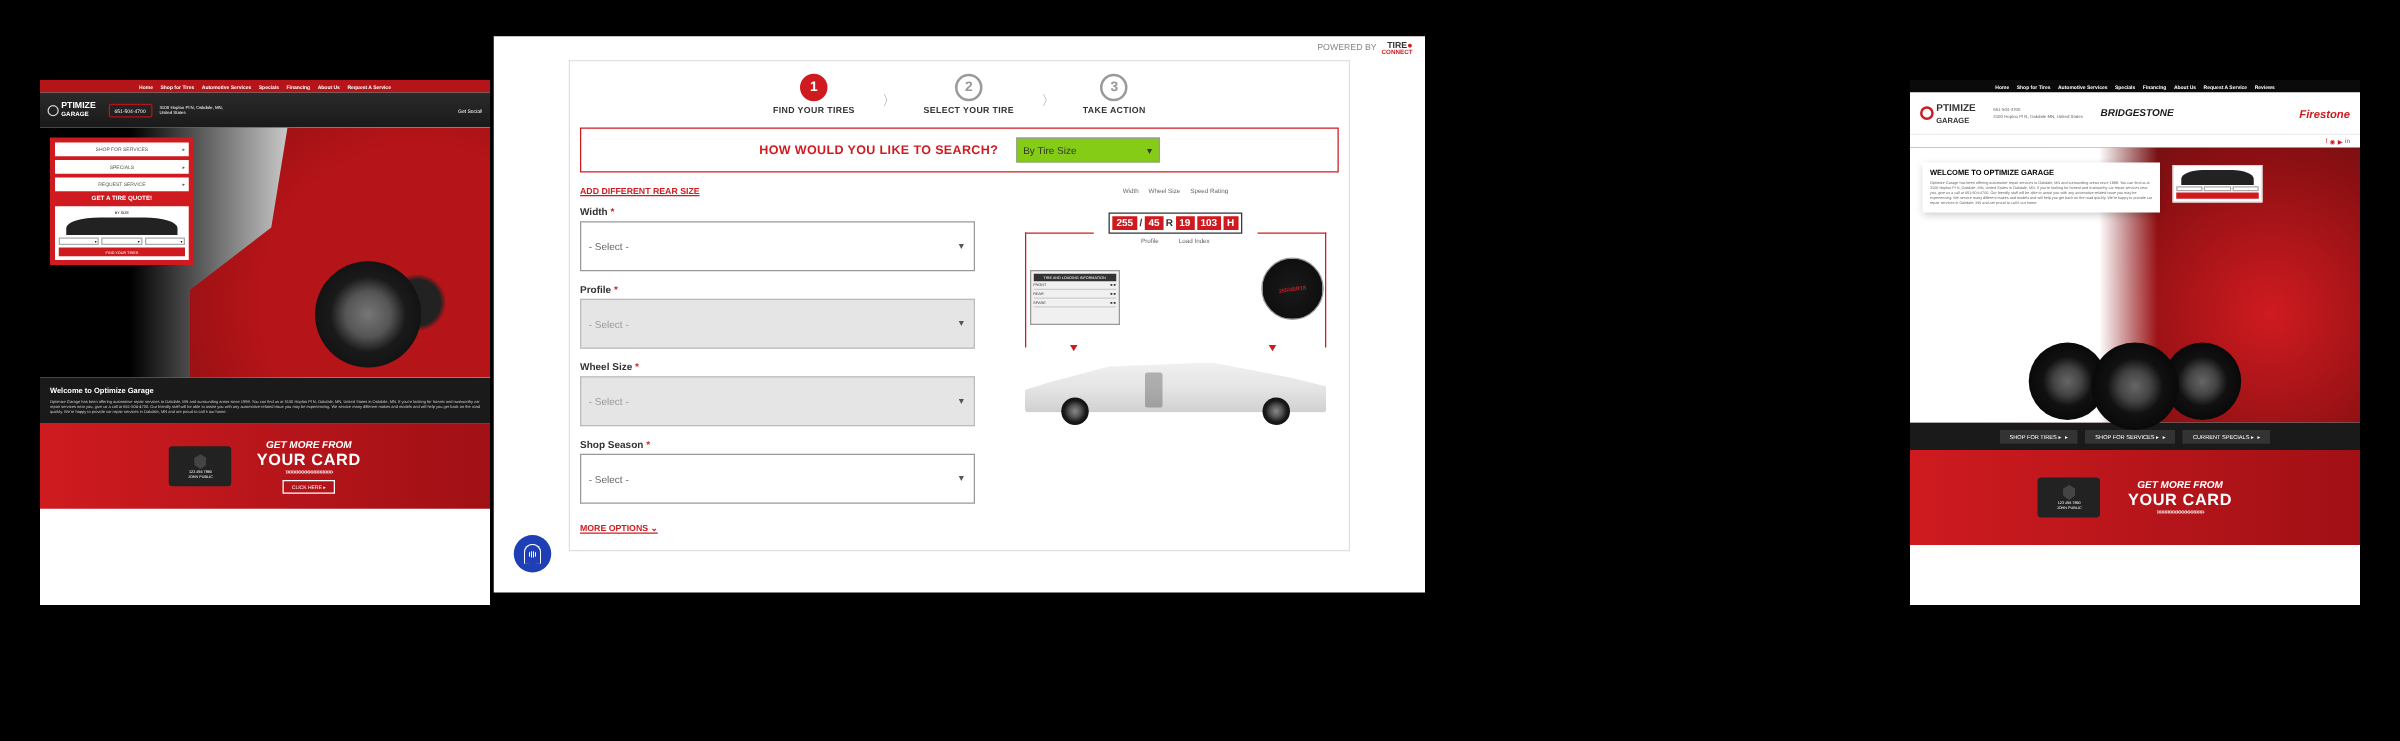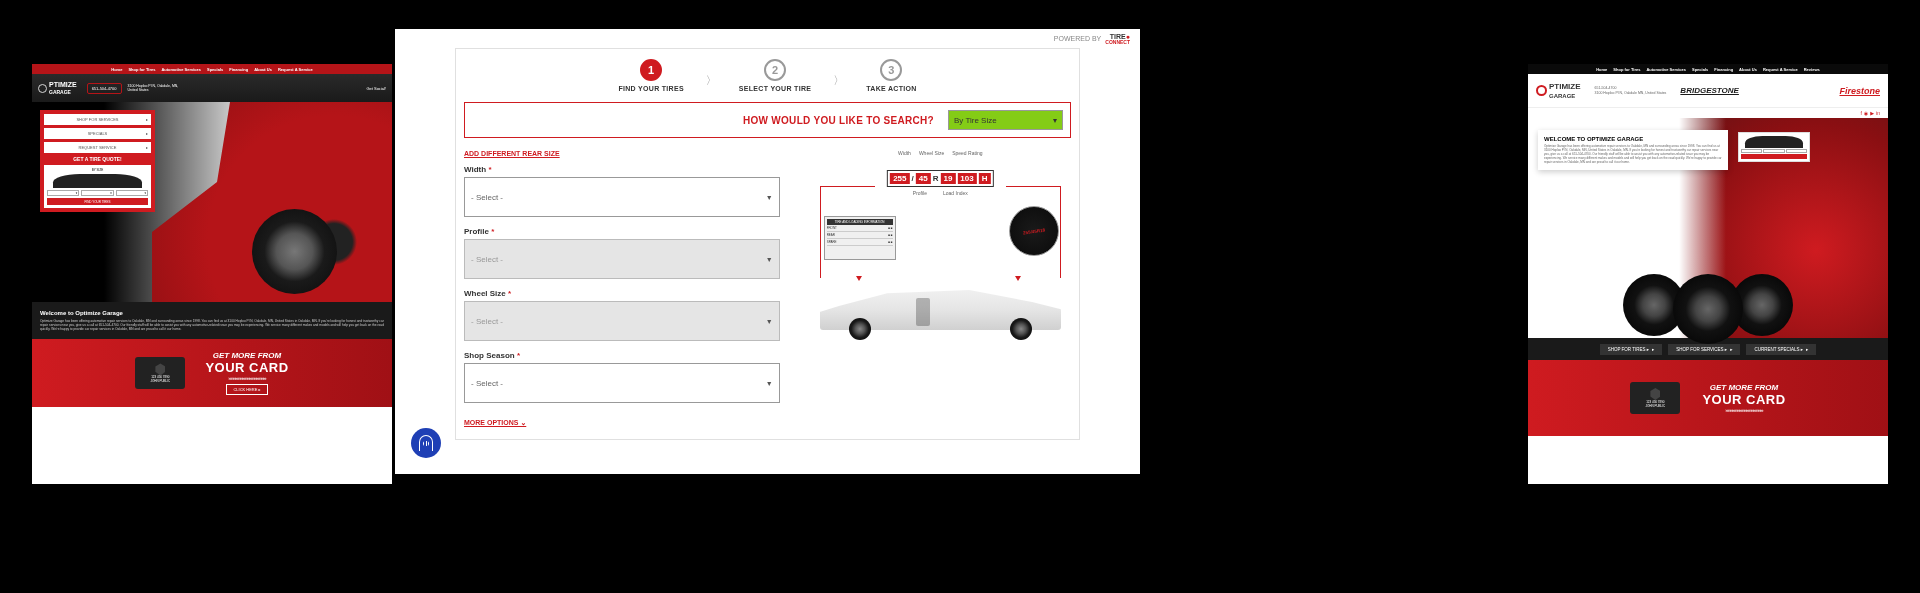--- a/index.html
+++ b/index.html
@@ -167,21 +167,21 @@
   width:22px;height:22px;border-radius:50%;border:2px solid #999;color:#999;
   display:flex;align-items:center;justify-content:center;font-weight:bold;font-size:11px;margin:0 auto 4px;
 }
 .cw-step.active .cw-step-circle { background:#cf1b20;border-color:#cf1b20;color:#fff; }
 .cw-step-label { font-size:7px;font-weight:bold;color:#333;letter-spacing:0.3px; }
 .cw-step-arrow { color:#999;font-size:11px;margin:0 14px -10px; }
 
 .cw-search-bar {
   margin: 0 8px;
   border:1px solid #cf1b20;
-  display:flex;align-items:center;justify-content:flex-end;gap:14px;padding:7px;
+  display:flex;align-items:center;justify-content:center;gap:14px;padding:7px;
 }
 .cw-search-label { color:#cf1b20;font-weight:bold;font-size:10px;letter-spacing:0.3px; }
 .cw-search-select {
   width:115px;height:20px;border:1px solid #999;background:#84cc16;font-size:8px;padding:0 5px;
   display:flex;align-items:center;justify-content:space-between;cursor:pointer;
 }
 
 .cw-body { display:flex; padding: 12px 8px; gap:30px; }
 .cw-left-col { flex:0 0 52%; }
 .cw-right-col { flex:1; position:relative; }
@@ -264,21 +264,21 @@
   filter: blur(0.3px);
   font-size: 5px;
 }
 .rp-topbar { height:10px;background:#0a0a0a;display:flex;justify-content:center;align-items:center;gap:6px;color:#fff;font-size:4px;font-weight:bold; }
 .rp-header {
   height:34px;background:#fff;display:flex;align-items:center;padding:0 8px;gap:14px;border-bottom:1px solid #eee;
 }
 .rp-logo { display:flex;align-items:center;gap:2px;font-size:8px;font-weight:900;color:#333; }
 .rp-logo .ring{width:11px;height:11px;border:2px solid #cf1b20;border-radius:50%;}
 .rp-hdr-info{font-size:3.5px;color:#666;display:flex;flex-direction:column;gap:1px;}
-.rp-brand{font-weight:900;font-style:italic;text-decoration:underline;}
+.rp-brand{font-weight:900;font-style:italic;}
 .rp-brand.b1{font-size:8px;color:#1a1a1a;}
 .rp-brand.b2{font-size:9px;color:#cf1b20;margin-left:auto;}
 .rp-social{display:flex;gap:2px;color:#cf1b20;font-size:5px;}
 
 .rp-hero{
   height:220px;position:relative;
   background:linear-gradient(90deg,#fff 0%,#fff 42%,rgba(0,0,0,0) 55%);
 }
 .rp-hero-bg{position:absolute;inset:0;background:radial-gradient(circle at 80% 60%,#cf1b20 0%,#8a0f12 40%,#1a1a1a 100%);z-index:-1;}
 .rp-welcome-card{

